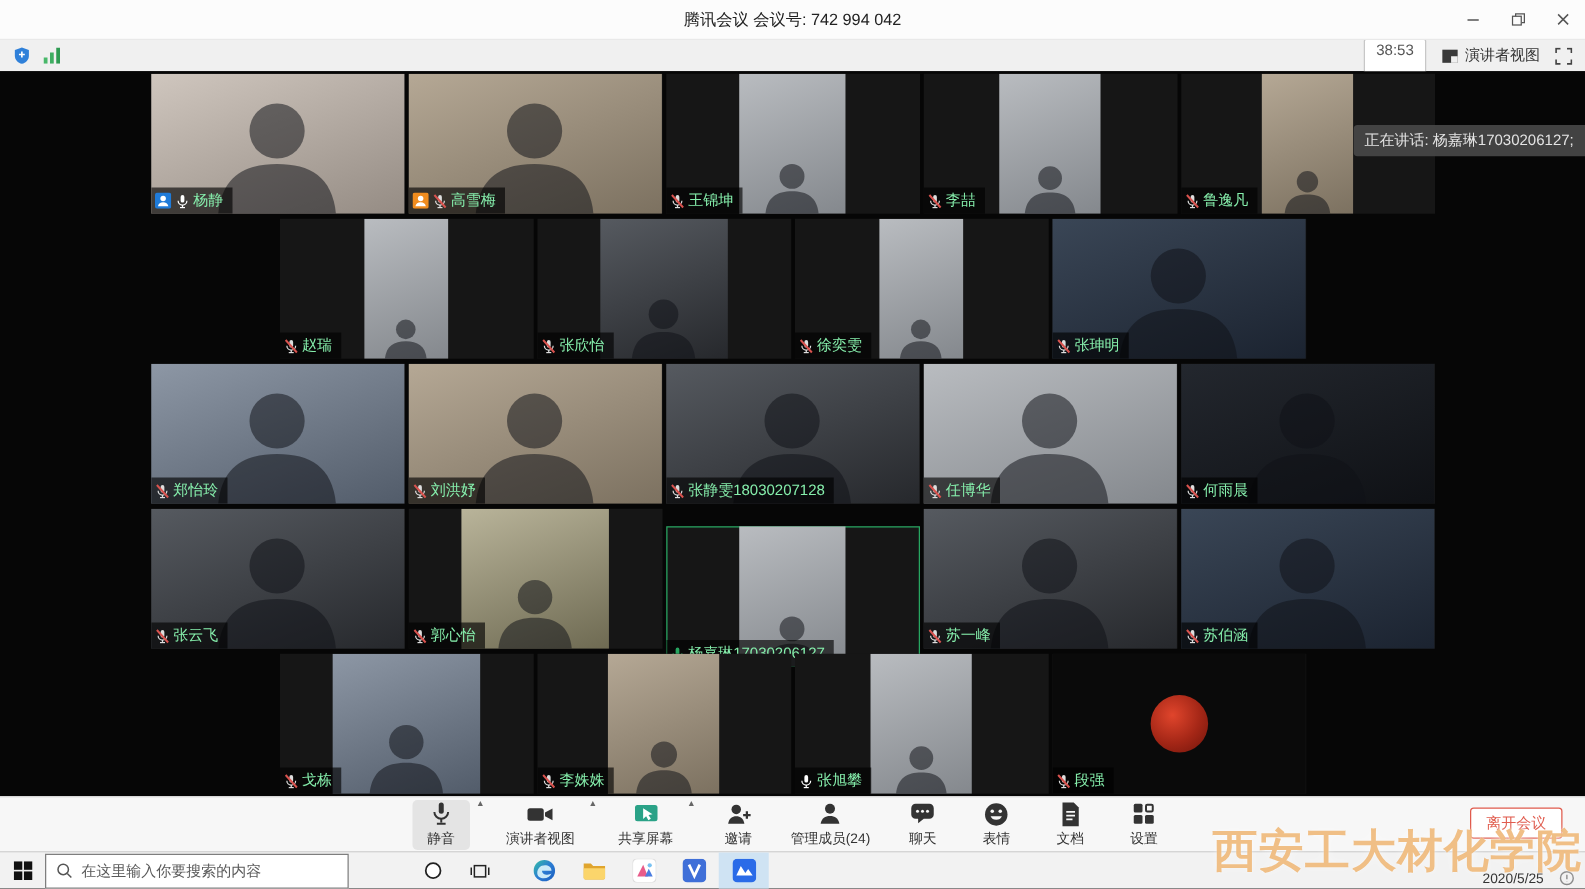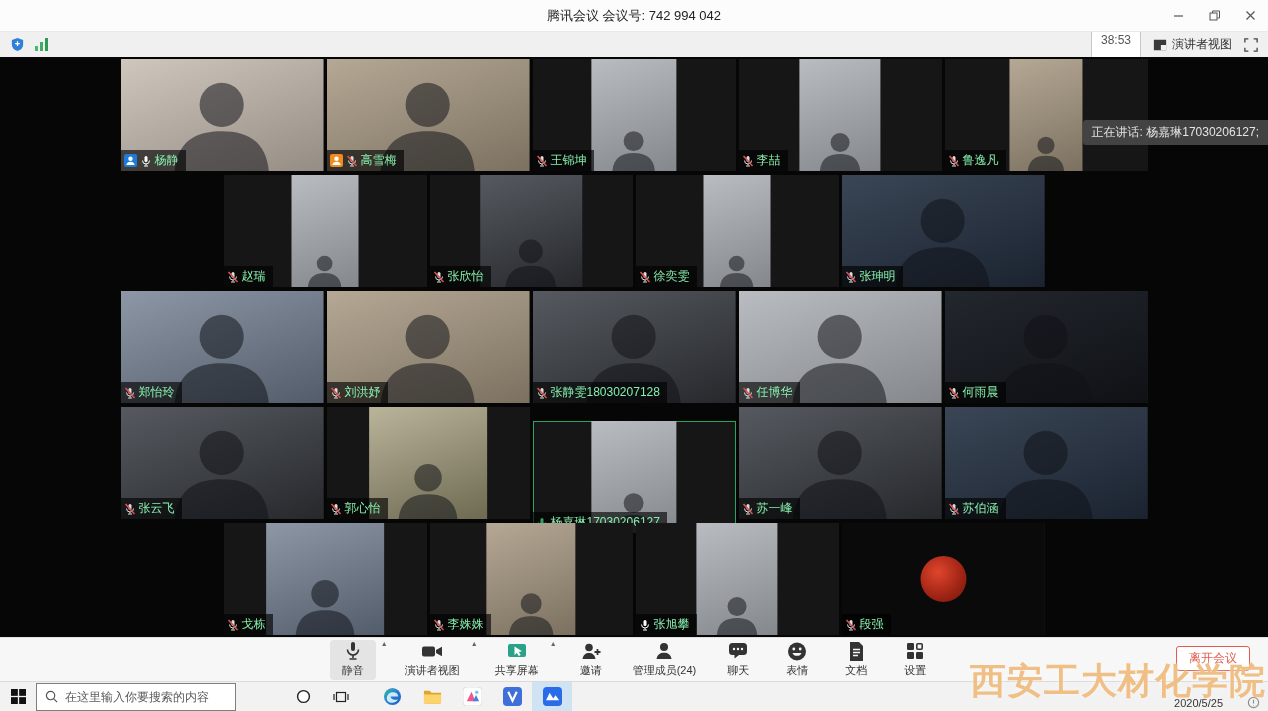--- a/index.html
+++ b/index.html
@@ -35,49 +35,49 @@
   .redavatar { width:46px; height:46px; border-radius:50%;
     background:radial-gradient(circle at 38% 35%, #e0452c 0%, #a32616 55%, #6f140b 100%); }
   .nlabel { position:absolute; left:0; bottom:0; max-width:97%;
     background:rgba(0,0,0,.63); display:flex; align-items:center; gap:3px;
     padding:2px 7px 2px 3px; }
   .nlabel .bdg { display:flex; }
   .nlabel .mic { display:flex; }
   .nm { color:#86efac; font-size:12px; white-space:nowrap; }
   .toast { position:absolute; top:43px; right:0; z-index:6;
     background:rgba(72,72,72,.92); color:#e4e4e4; font-size:12px;
-    padding:4px 9px; border-radius:3px 0 0 3px;margin-top:20px; }
+    padding:4px 9px; border-radius:3px 0 0 3px; }
 
   
   .toolbar { height:44px; background:#f7f7f7; border-top:1px solid #e2e2e2;
     display:flex; align-items:center; justify-content:center; gap:13px; position:relative; }
   .titem { display:flex; flex-direction:column; align-items:center; justify-content:center;
     min-width:46px; height:40px; padding:0 6px; border-radius:4px; cursor:pointer; }
   .titem.hl { background:#e4e4e4; }
   .ticon { height:21px; display:flex; align-items:flex-end; }
   .tlabel { font-size:11px; color:#333; margin-top:1px; white-space:nowrap; }
   .caret { font-size:7px; color:#666; margin:0 -2px 16px -8px; cursor:pointer; }
   .leave { position:absolute; right:18px; top:8px; background:#fff;
     border:1px solid var(--leave-red,#e05b4d); color:var(--leave-red,#e05b4d);
     font-size:12px; padding:3px 12px; border-radius:3px; cursor:pointer; }
 
   
   .taskbar { height:30px; background:#f2f2f2; border-top:1px solid #dadada;
     display:flex; align-items:center; position:relative; }
   .startbtn { width:36px; height:100%; display:flex; align-items:center; justify-content:center; cursor:pointer; }
-  .searchbox { width:200px; height:28px; background:#fff; border:1px solid #7e7e7e;
+  .searchbox { width:243px; height:28px; background:#fff; border:1px solid #7e7e7e;
     display:flex; align-items:center; padding:0 8px; gap:7px; }
   .searchbox input { border:none; outline:none; width:100%; font-size:12px;
     color:#333; background:transparent; font-family:inherit; }
   .searchbox input::placeholder { color:#5a5a5a; }
   .sysicon { width:38px; height:100%; display:flex; align-items:center; justify-content:center; cursor:pointer; }
   .apps { display:flex; height:100%; margin-left:12px; }
   .tbicon { width:40px; height:100%; display:flex; align-items:center; justify-content:center; cursor:pointer; }
   .tbicon.activeapp { background:#cfe3f3; }
-  .tbright { margin-left:auto; display:flex; align-items:center; gap:24px;
+  .tbright { margin-left:auto; display:flex; align-items:center; gap:12px;
     padding-right:8px; height:100%; }
   .date { font-size:11px; color:#333; align-self:flex-end; padding-bottom:2px; }
 
   
   .watermark { position:absolute; right:2px; bottom:5px; z-index:30; pointer-events:none;
     font-size:36px; font-weight:bold; letter-spacing:1px;
     color:rgba(230,152,60,.62);
     text-shadow:0 0 1px rgba(255,255,255,.95), 0 0 7px rgba(255,255,255,.45); }
 </style>
 </head>

